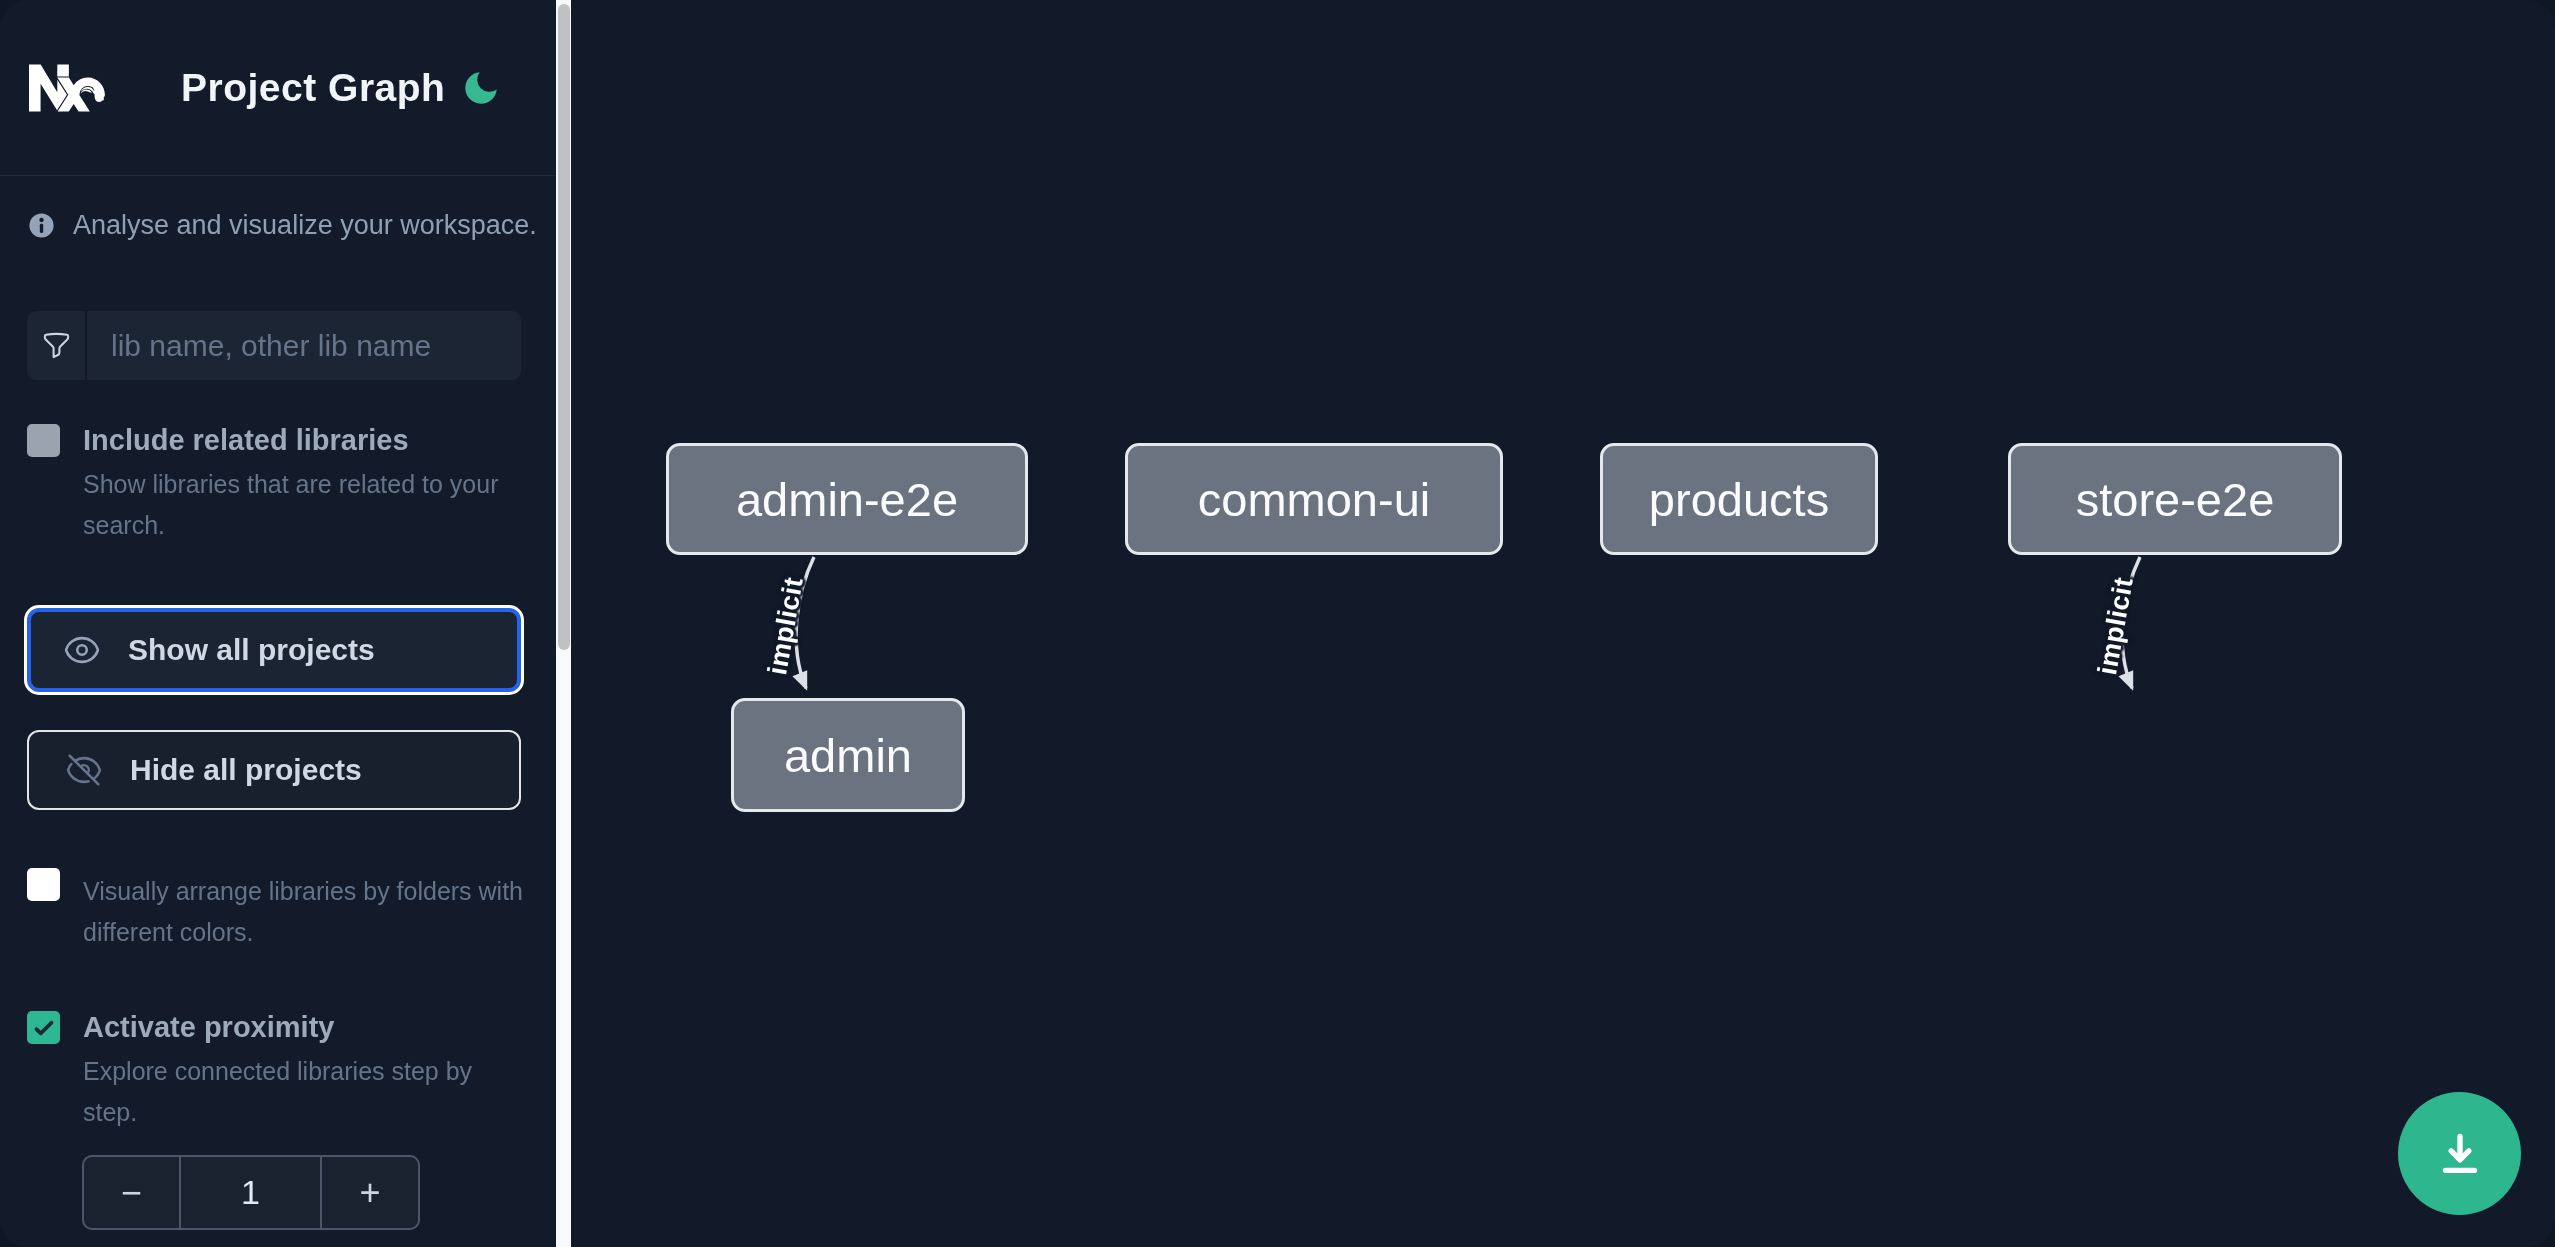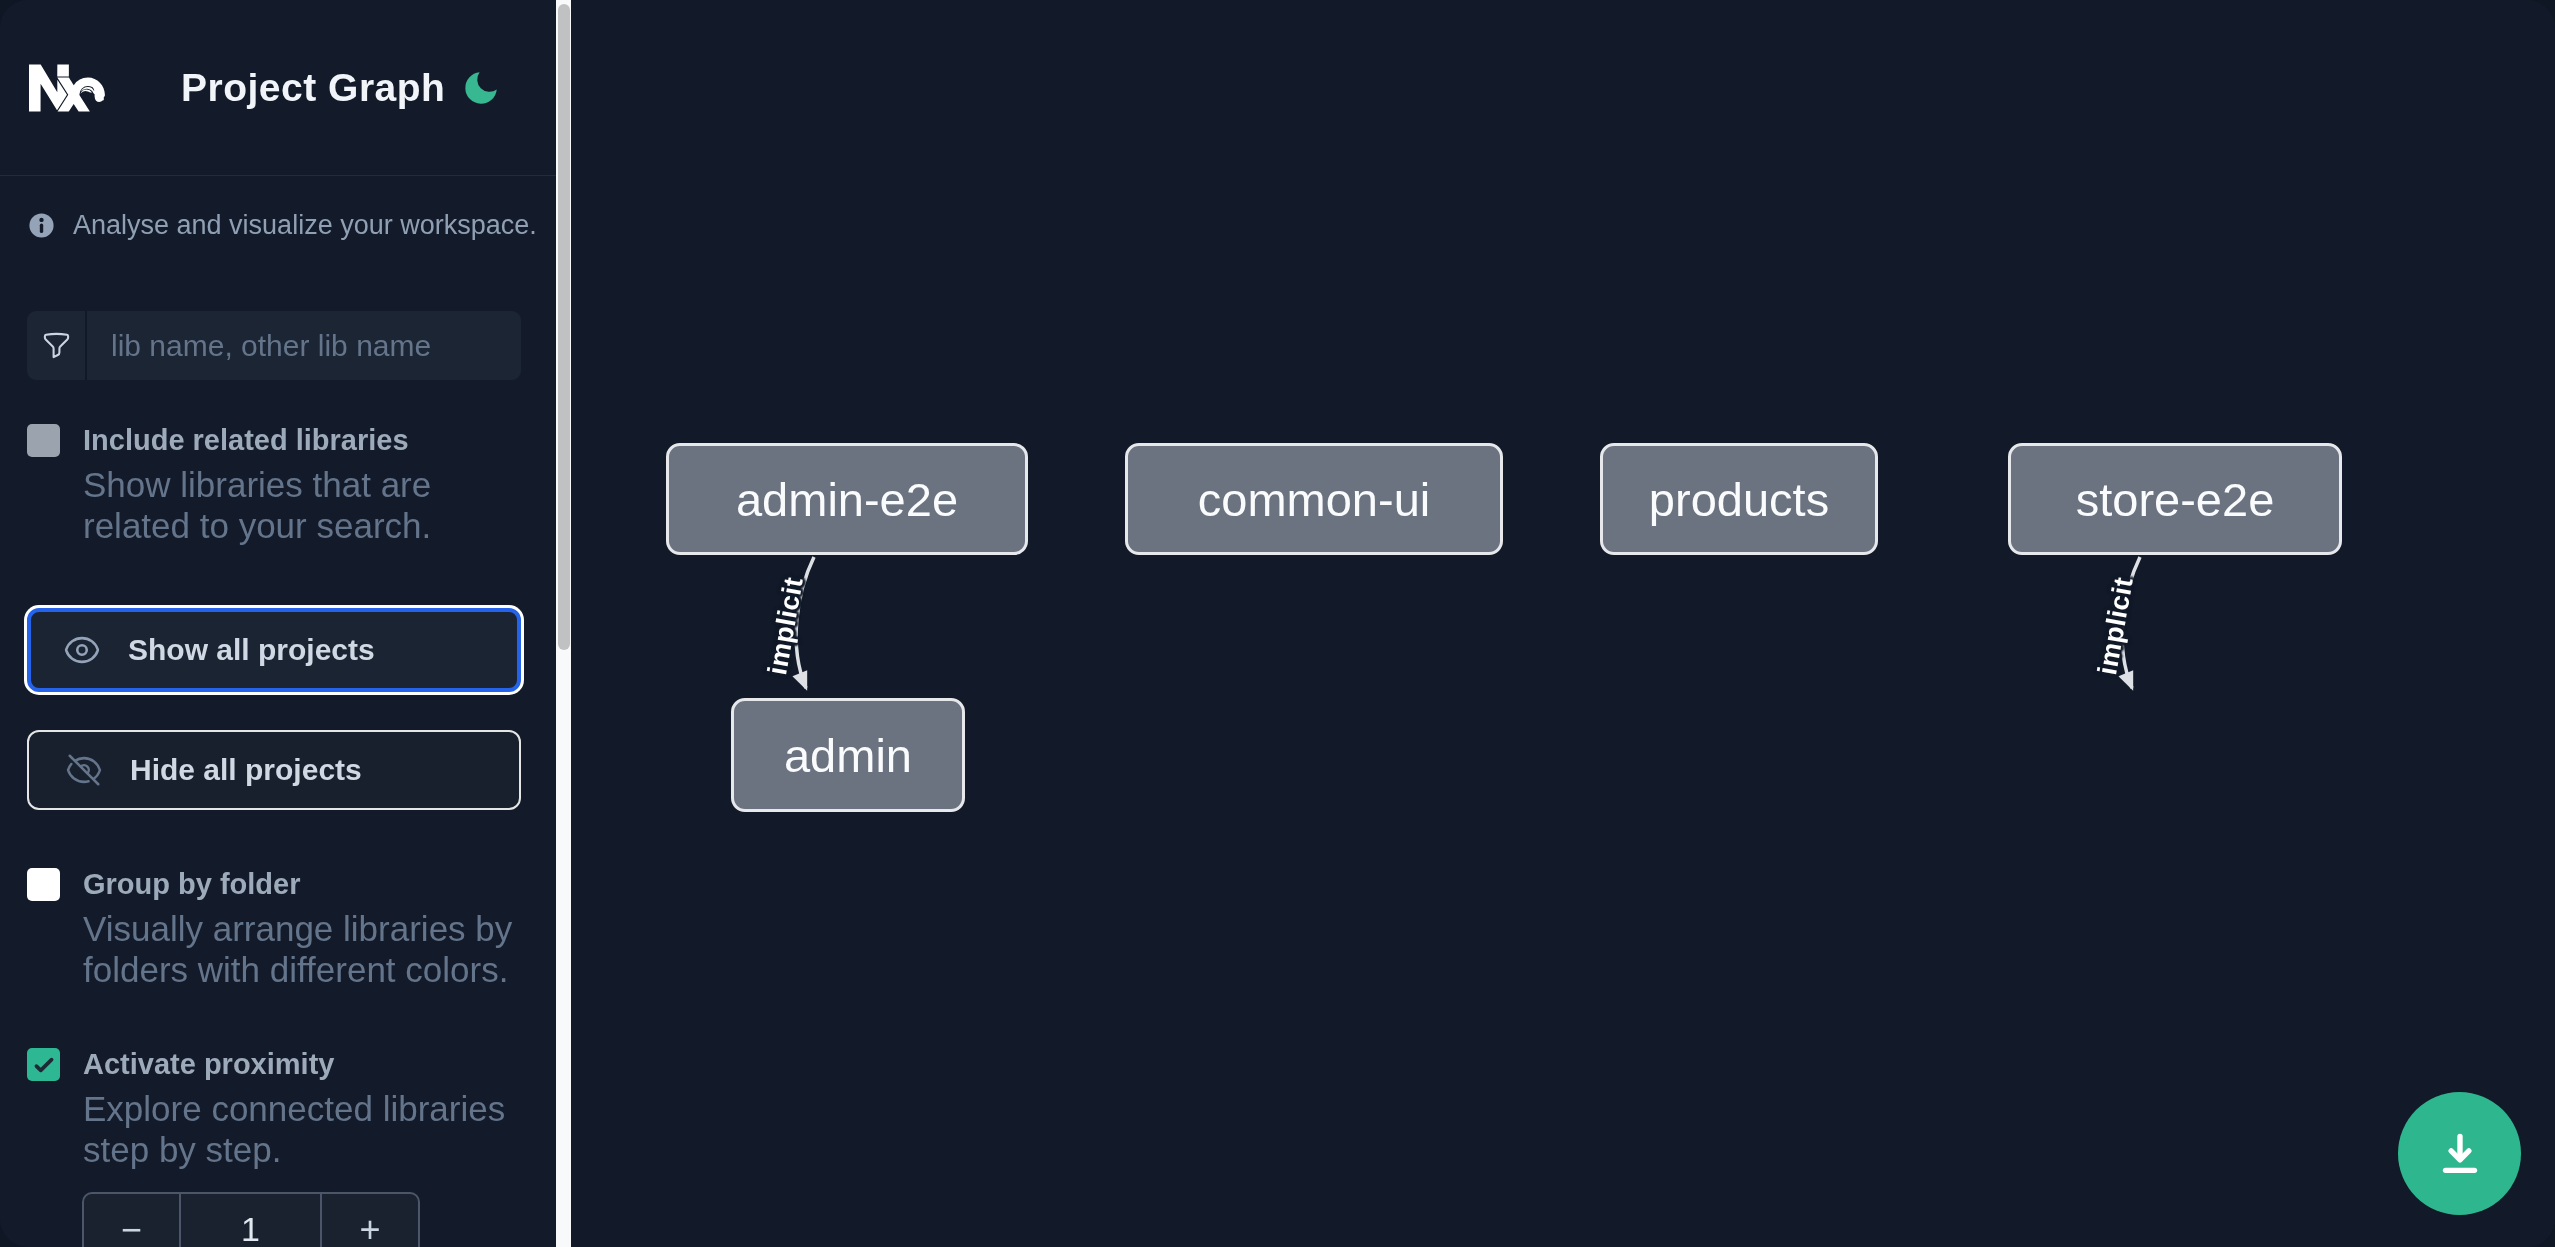--- a/index.html
+++ b/index.html
@@ -25,21 +25,21 @@
                 font-size:30px;padding:0 24px;font-family:inherit;}
   .search input::placeholder{color:#64748b;}
 
   .toggle{display:grid;grid-template-columns:33px auto;column-gap:23px;
           margin-left:27px;width:496px;align-items:start;}
   .cb{width:33px;height:33px;border-radius:5px;margin-top:2px;border:0;padding:0;cursor:pointer;}
   .cb-gray{background:#9aa3ae;}
   .cb-white{background:#ffffff;}
   .cb-checked{background:#2eb793;display:flex;align-items:center;justify-content:center;}
   .t-title{font-size:29px;font-weight:700;color:#9daab9;line-height:37px;}
-  .t-desc{grid-column:2;font-size:35px;color:#64748b;line-height:41px;margin-top:5px;max-width:448px;}
+  .t-desc{grid-column:2;font-size:25px;color:#64748b;line-height:41px;margin-top:5px;max-width:448px;}
 
   .btn{display:flex;align-items:center;gap:27px;margin-left:27px;width:494px;
        border-radius:12px;color:#cfd8e3;font-size:30px;font-weight:600;
        padding:0 0 0 36px;cursor:pointer;box-sizing:border-box;font-family:inherit;}
   .btn-show{margin-top:62px;height:84px;background:#1b2433;border:4px solid #2563eb;
             box-shadow:0 0 0 3px #ffffff;padding-left:32px;}
   .btn-hide{margin-top:38px;height:80px;background:#18202e;border:2px solid #e5e5e5;}
 
   .mt-42{margin-top:42px;} .mt-56{margin-top:56px;}
 
@@ -122,21 +122,20 @@
 
     <button class="btn btn-hide">
       <svg width="38" height="38" viewBox="0 0 24 24" fill="none" stroke="#64748b" stroke-width="1.6" stroke-linecap="round" stroke-linejoin="round">
         <path d="M3.98 8.223A10.477 10.477 0 0 0 1.934 12C3.226 16.338 7.244 19.5 12 19.5c.993 0 1.953-.138 2.863-.395M6.228 6.228A10.45 10.45 0 0 1 12 4.5c4.756 0 8.773 3.162 10.065 7.498a10.523 10.523 0 0 1-4.293 5.774M6.228 6.228L3 3m3.228 3.228l3.65 3.65m7.894 7.894L21 21m-3.228-3.228l-3.65-3.65m0 0a3 3 0 1 0-4.243-4.243m4.242 4.242L9.88 9.88"></path>
       </svg>
       <span>Hide all projects</span>
     </button>
 
     <div class="toggle mt-56">
       <button class="cb cb-white"></button>
-      <div class="t-title">Group by folder</div>
       <div class="t-desc">Visually arrange libraries by folders with different colors.</div>
     </div>
 
     <div class="toggle mt-56">
       <button class="cb cb-checked">
         <svg width="26" height="26" viewBox="0 0 24 24">
           <path d="M5 13l4 4L19 7" stroke="#1e2936" stroke-width="3.4" fill="none" stroke-linecap="round" stroke-linejoin="round"></path>
         </svg>
       </button>
       <div class="t-title">Activate proximity</div>

